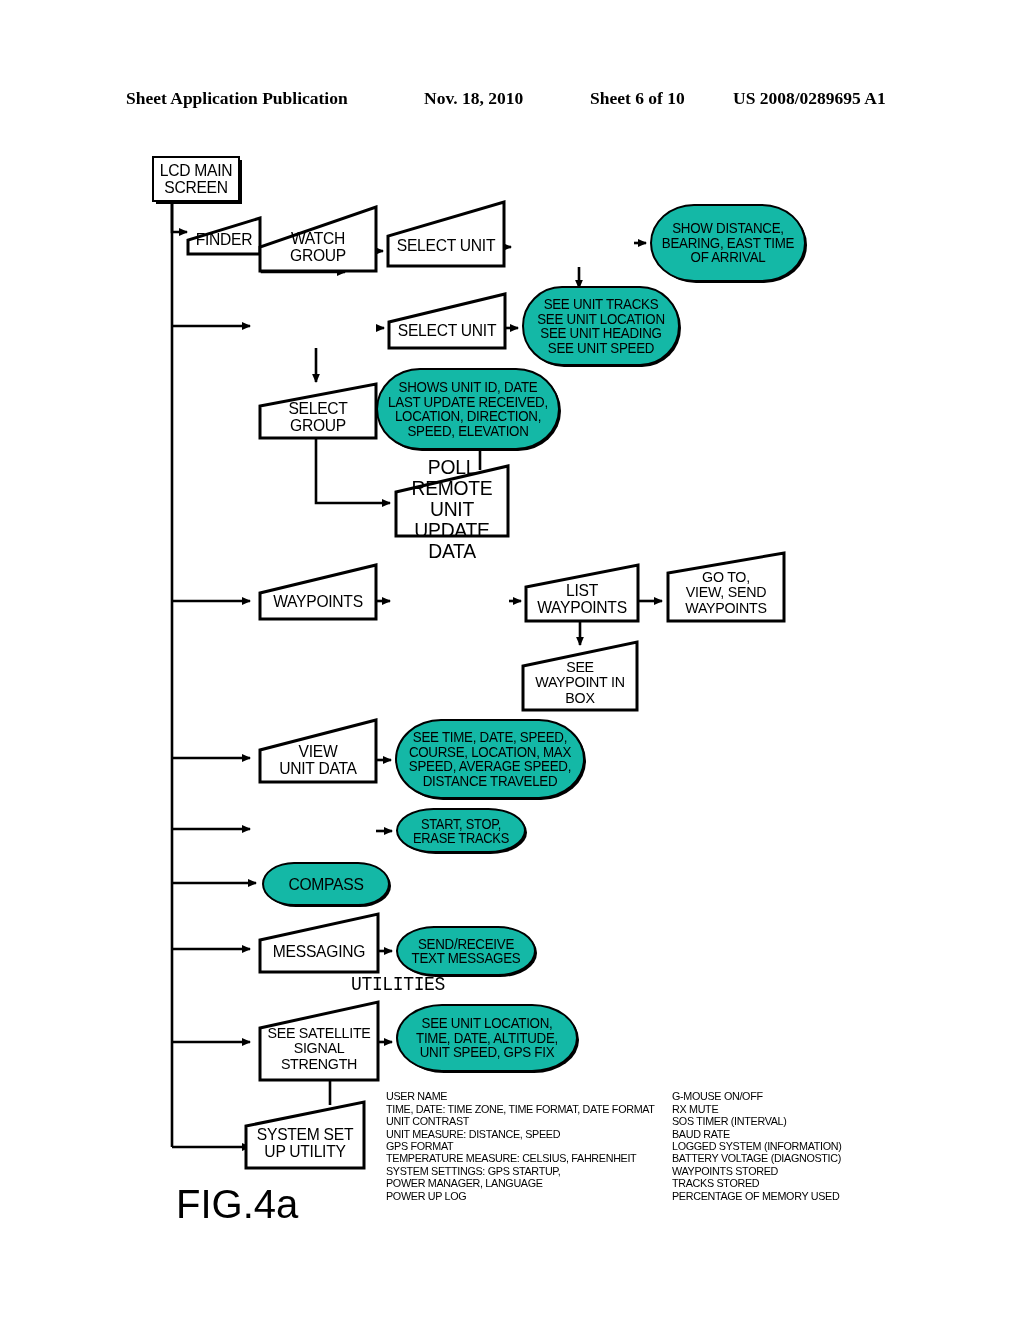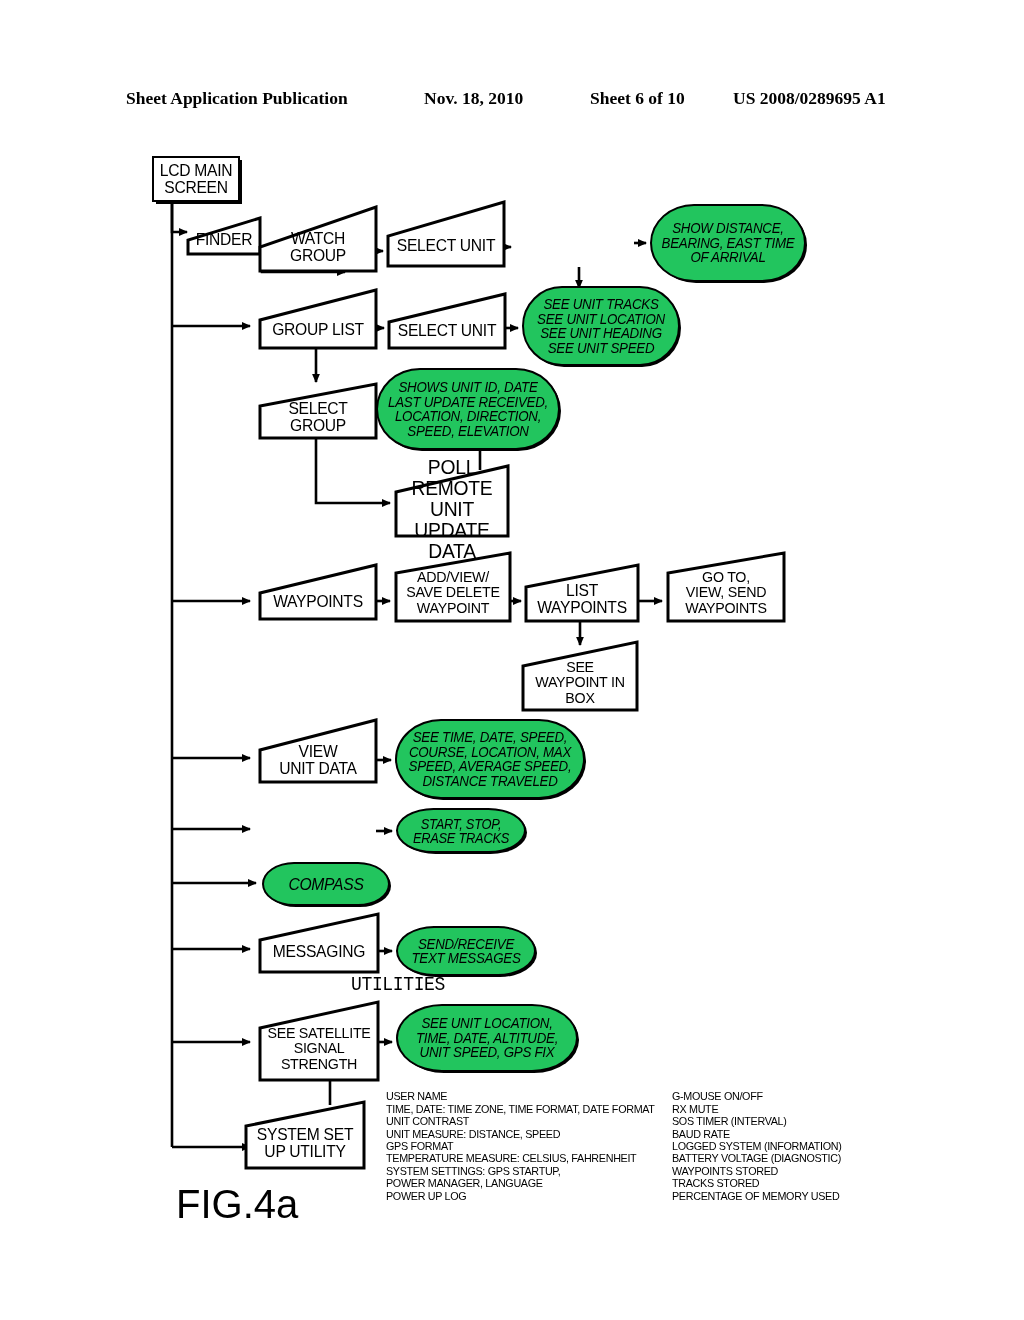--- a/index.html
+++ b/index.html
@@ -87,24 +87,23 @@
   .trap > svg {
     position: absolute;
     left: 0; top: 0;
     width: 100%; height: 100%;
     z-index: 1;
   }
 
   
   .oval {
     border: 2.5px solid #000;
-    background: #22c55e;
+    background: #14b8a6;
     border-radius: 50% / 50%;
     box-shadow: 2px 2px 0 -1px #000;
-    font-style: italic;
   }
   #utilities-label {
     position: absolute;
     font-size: 20px;
     letter-spacing: -0.4px;
     z-index: 3;
   }
   #utilities-label .ntext { display:block; transform: scaleX(0.9); }
 
   .list-col {
@@ -238,26 +237,20 @@
     <span class="ntext" style="padding-top:22px;">SELECT UNIT</span>
   </div>
 
 
   <div class="node oval" style="left:650px; top:204px; width:156px; height:78px; font-size:14.5px; border-radius:44px/39px;">
     <span class="ntext">SHOW DISTANCE,
 BEARING, EAST TIME
 OF ARRIVAL</span>
   </div>
 
-  <div class="node trap" style="left:258px; top:288px; width:120px; height:62px; font-size:17px;">
-    <svg viewBox="0 0 120 62" preserveAspectRatio="none">
-      <path d="M2,60 L2,32 L118,2 L118,60 Z" fill="#fff" stroke="#000" stroke-width="3" vector-effect="non-scaling-stroke"></path>
-    </svg>
-    <span class="ntext" style="padding-top:20px;">GROUP LIST</span>
-  </div>
 
   <div class="node trap" style="left:387px; top:292px; width:120px; height:58px; font-size:17px;">
     <svg viewBox="0 0 120 58" preserveAspectRatio="none">
       <path d="M2,56 L2,30 L118,2 L118,56 Z" fill="#fff" stroke="#000" stroke-width="3" vector-effect="non-scaling-stroke"></path>
     </svg>
     <span class="ntext" style="padding-top:18px;">SELECT UNIT</span>
   </div>
 
   <div class="node oval" style="left:522px; top:286px; width:158px; height:80px; font-size:14.5px; border-radius:40px/40px;">
     <span class="ntext">SEE UNIT TRACKS
@@ -290,28 +283,20 @@
 UPDATE DATA</span>
   </div>
 
   <div class="node trap" style="left:258px; top:563px; width:120px; height:58px; font-size:17px;">
     <svg viewBox="0 0 120 58" preserveAspectRatio="none">
       <path d="M2,56 L2,30 L118,2 L118,56 Z" fill="#fff" stroke="#000" stroke-width="3" vector-effect="non-scaling-stroke"></path>
     </svg>
     <span class="ntext" style="padding-top:18px;">WAYPOINTS</span>
   </div>
 
-  <div class="node trap" style="left:394px; top:551px; width:118px; height:72px; font-size:15.5px;">
-    <svg viewBox="0 0 118 72" preserveAspectRatio="none">
-      <path d="M2,70 L2,22 L116,2 L116,70 Z" fill="#fff" stroke="#000" stroke-width="3" vector-effect="non-scaling-stroke"></path>
-    </svg>
-    <span class="ntext" style="padding-top:10px;">ADD/VIEW/
-SAVE DELETE
-WAYPOINT</span>
-  </div>
 
   <div class="node trap" style="left:524px; top:563px; width:116px; height:60px; font-size:17px;">
     <svg viewBox="0 0 116 60" preserveAspectRatio="none">
       <path d="M2,58 L2,24 L114,2 L114,58 Z" fill="#fff" stroke="#000" stroke-width="3" vector-effect="non-scaling-stroke"></path>
     </svg>
     <span class="ntext" style="padding-top:12px;">LIST
 WAYPOINTS</span>
   </div>
 
   <div class="node trap" style="left:666px; top:551px; width:120px; height:72px; font-size:15.5px;">

